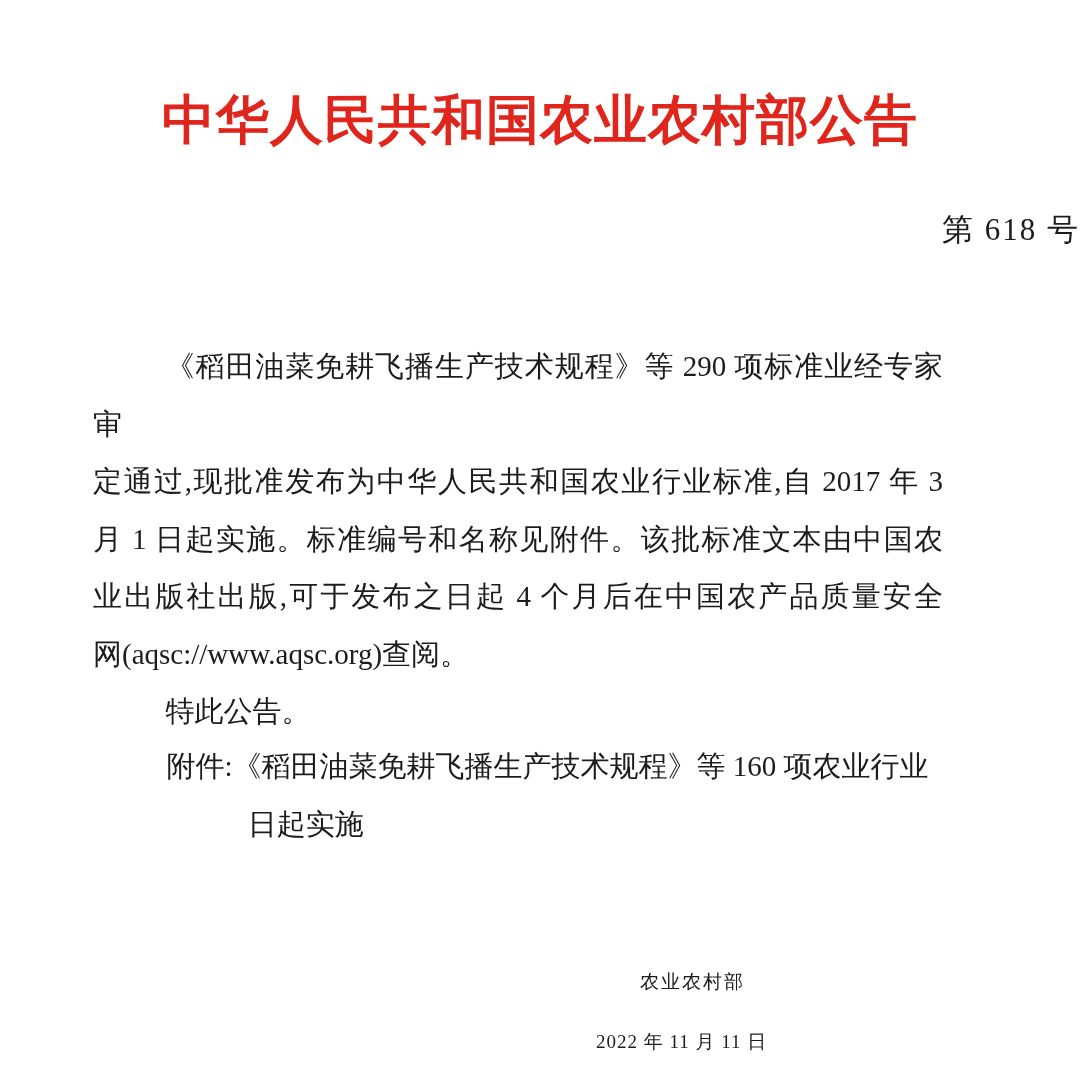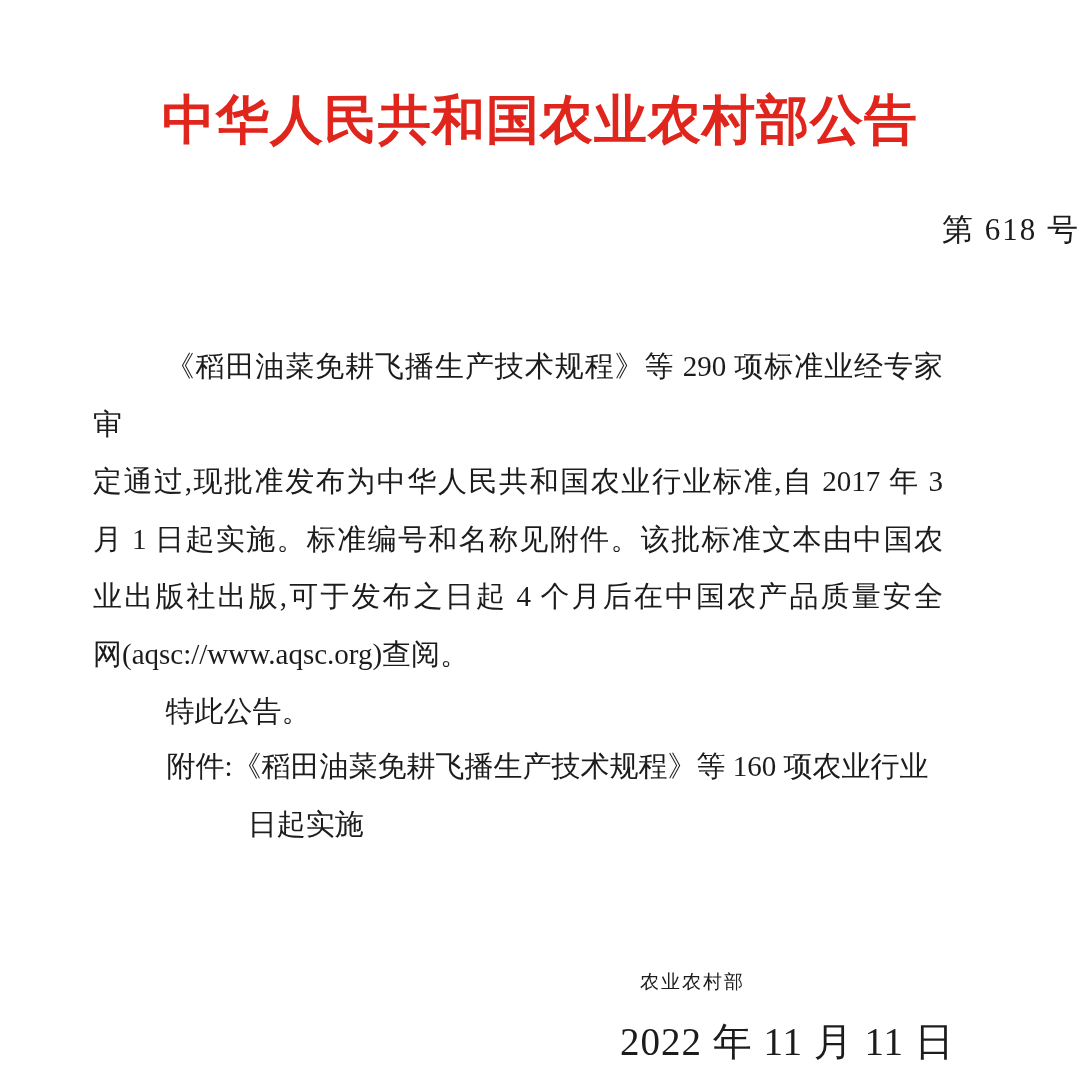--- a/index.html
+++ b/index.html
@@ -76,23 +76,23 @@
     position: absolute;
     left: 640px;
     top: 953px;
     font-size: 19px;
     line-height: 57.5px;
     letter-spacing: 2px;
     white-space: nowrap;
   }
   .doc-date {
     position: absolute;
-    left: 620px;
+    left: 596px;
     top: 1013px;
-    font-size: 39px;
+    font-size: 19px;
     line-height: 57.5px;
     letter-spacing: 1px;
     white-space: nowrap;
   }
 </style>
 </head>
 <body>
 
 <div class="page">
 

